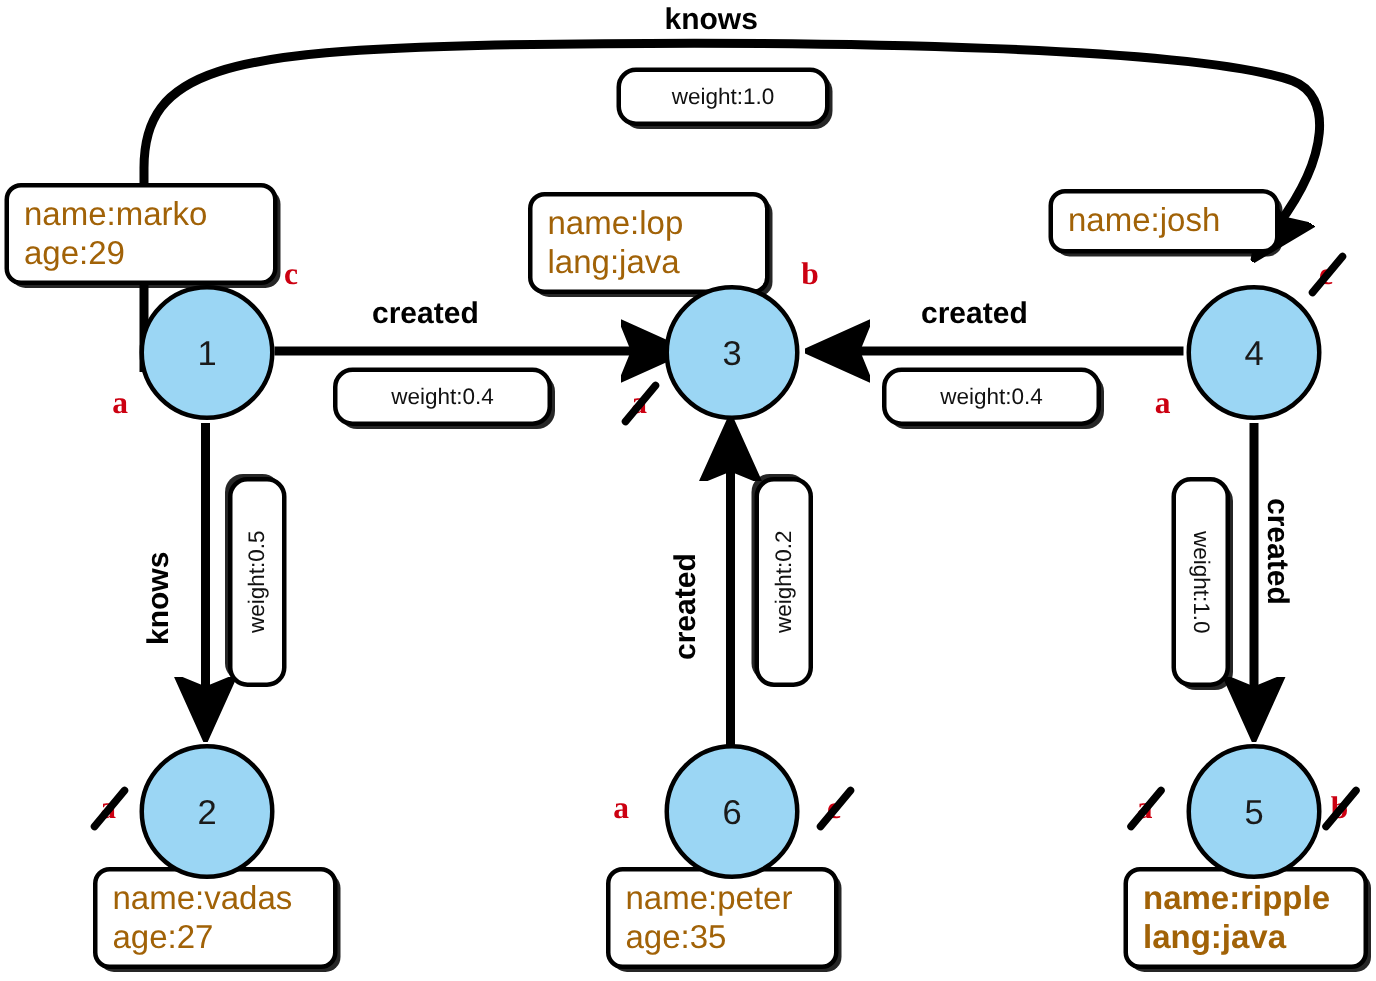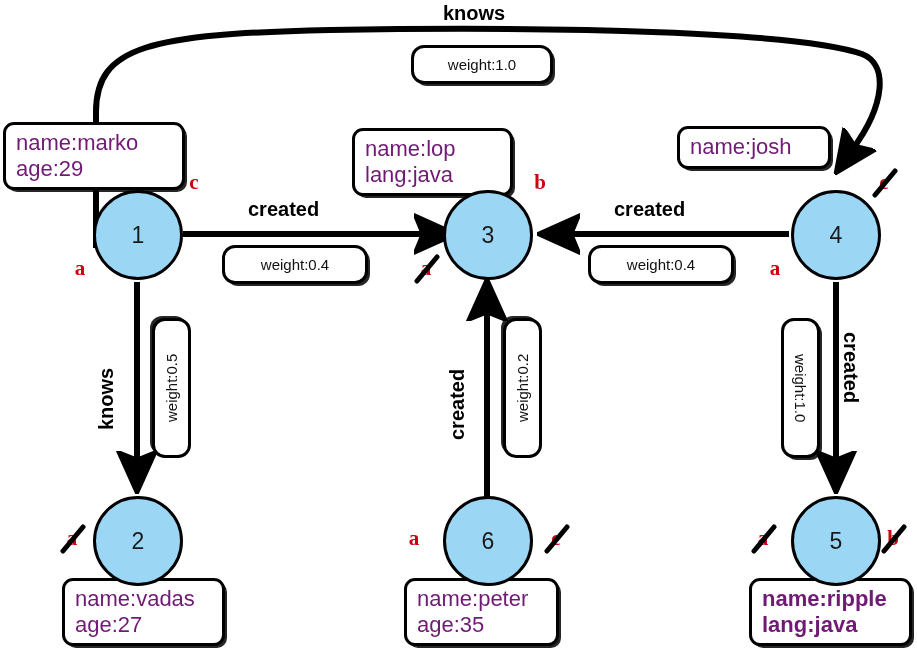--- a/index.html
+++ b/index.html
@@ -39,21 +39,21 @@
   }
   .prop-box {
     position: absolute;
     background: #ffffff;
     border: 3px solid #000000;
     border-radius: 11px;
     box-sizing: border-box;
     padding: 5px 10px 6px 10px;
     font-size: 22px;
     line-height: 1.17;
-    color: #701a75;
+    color: #a16207;
     white-space: nowrap;
     box-shadow: 3px 3px 0 -1px rgba(0,0,0,0.85);
   }
   .prop-line { display: block; }
   .weight-box {
     position: absolute;
     background: #ffffff;
     border: 3px solid #000000;
     border-radius: 13px;
     box-sizing: border-box;
@@ -159,21 +159,21 @@
   <div class="prop-box" style="left:62px; top:578px; width:163px;">
     <span class="prop-line">name:vadas</span>
     <span class="prop-line">age:27</span>
   </div>
 
   <div class="prop-box" style="left:352px; top:128px; width:161px;">
     <span class="prop-line">name:lop</span>
     <span class="prop-line">lang:java</span>
   </div>
 
-  <div class="prop-box" style="left:677px; top:126px; width:154px;">
+  <div class="prop-box" style="left:699px; top:126px; width:154px;">
     <span class="prop-line">name:josh</span>
   </div>
 
   <div class="prop-box" style="left:749px; top:578px; width:163px;font-weight:bold;">
     <span class="prop-line">name:ripple</span>
     <span class="prop-line">lang:java</span>
   </div>
 
   <div class="prop-box" style="left:404px; top:578px; width:155px;">
     <span class="prop-line">name:peter</span>

